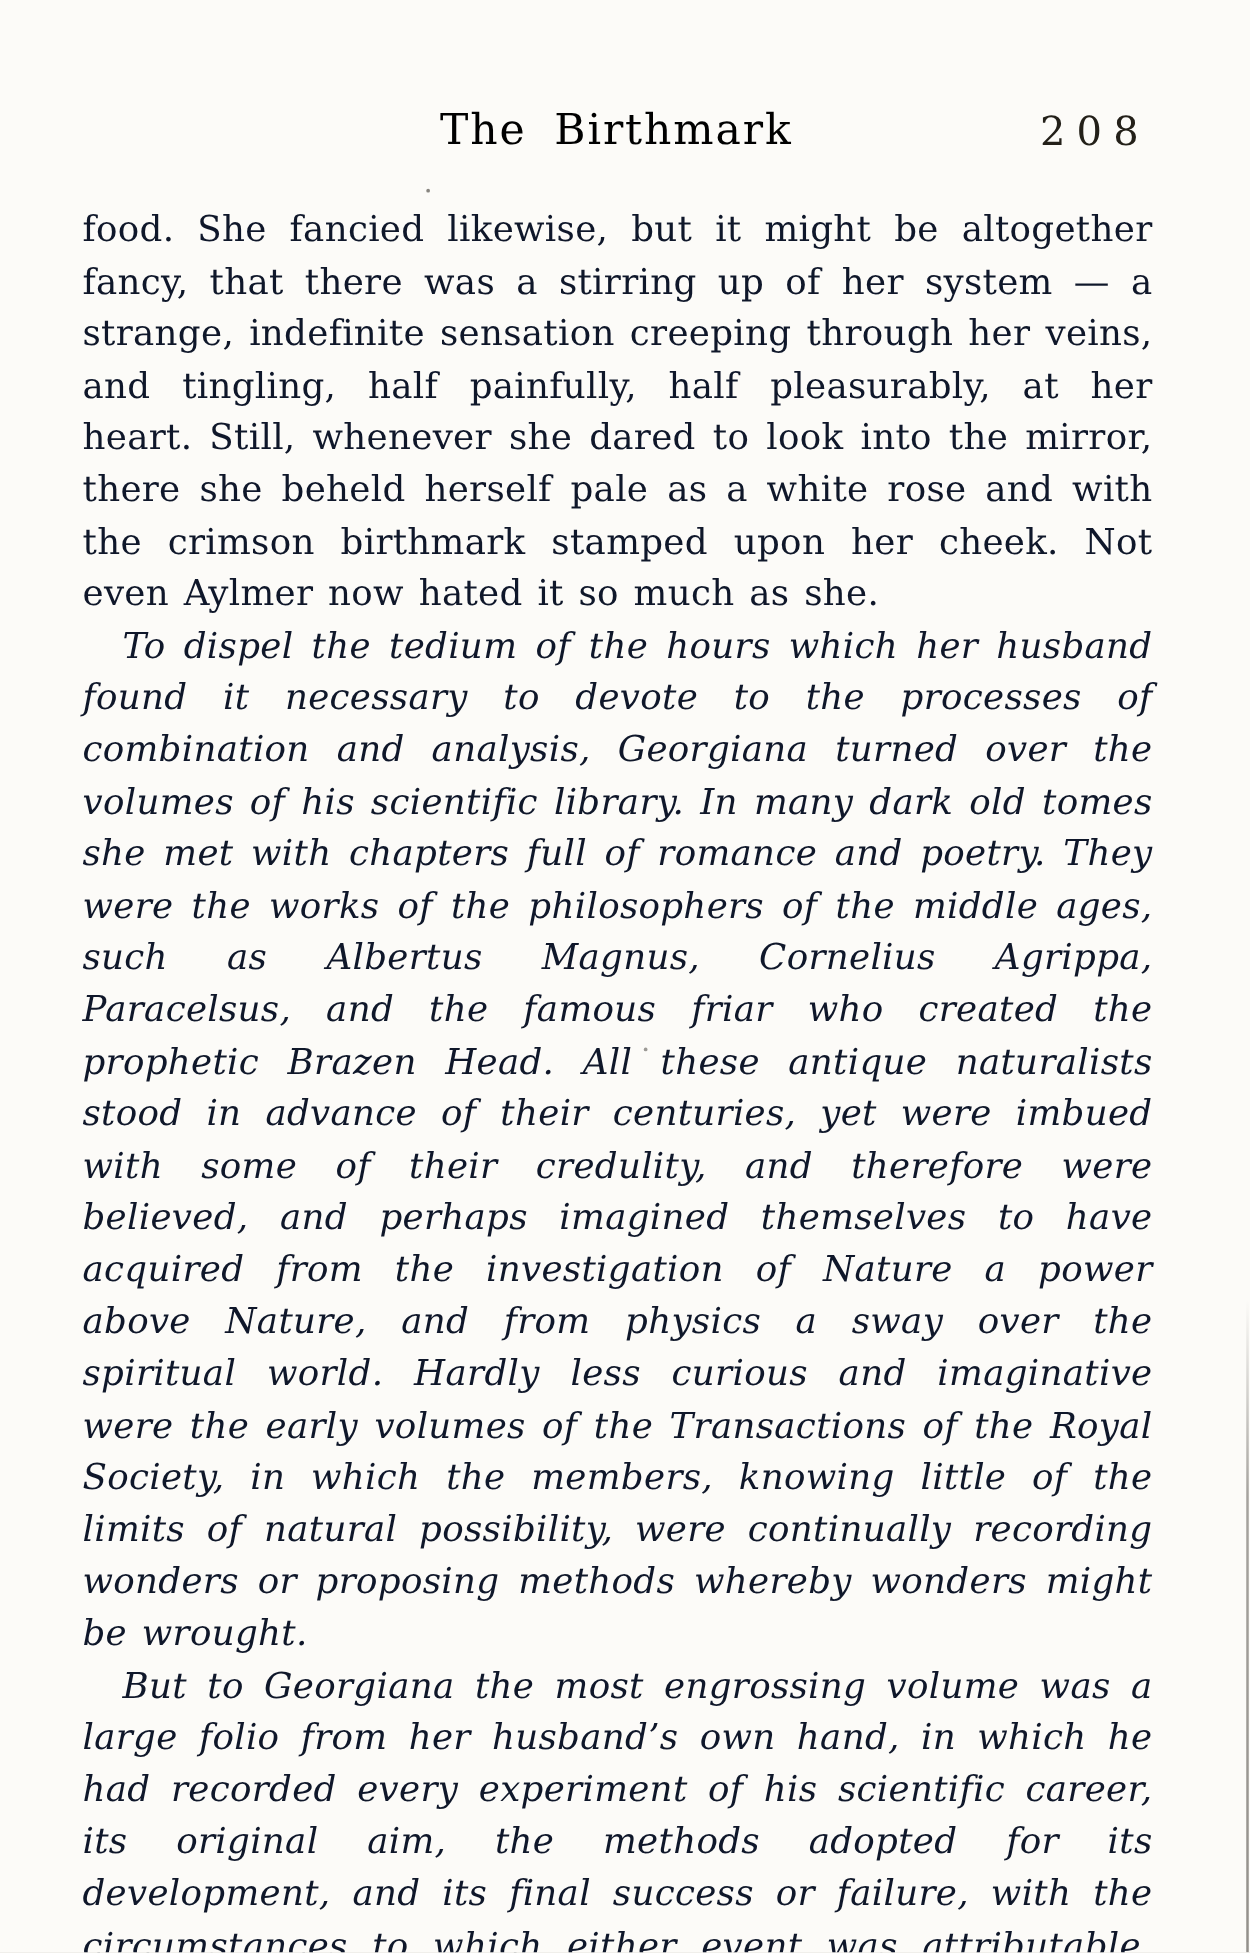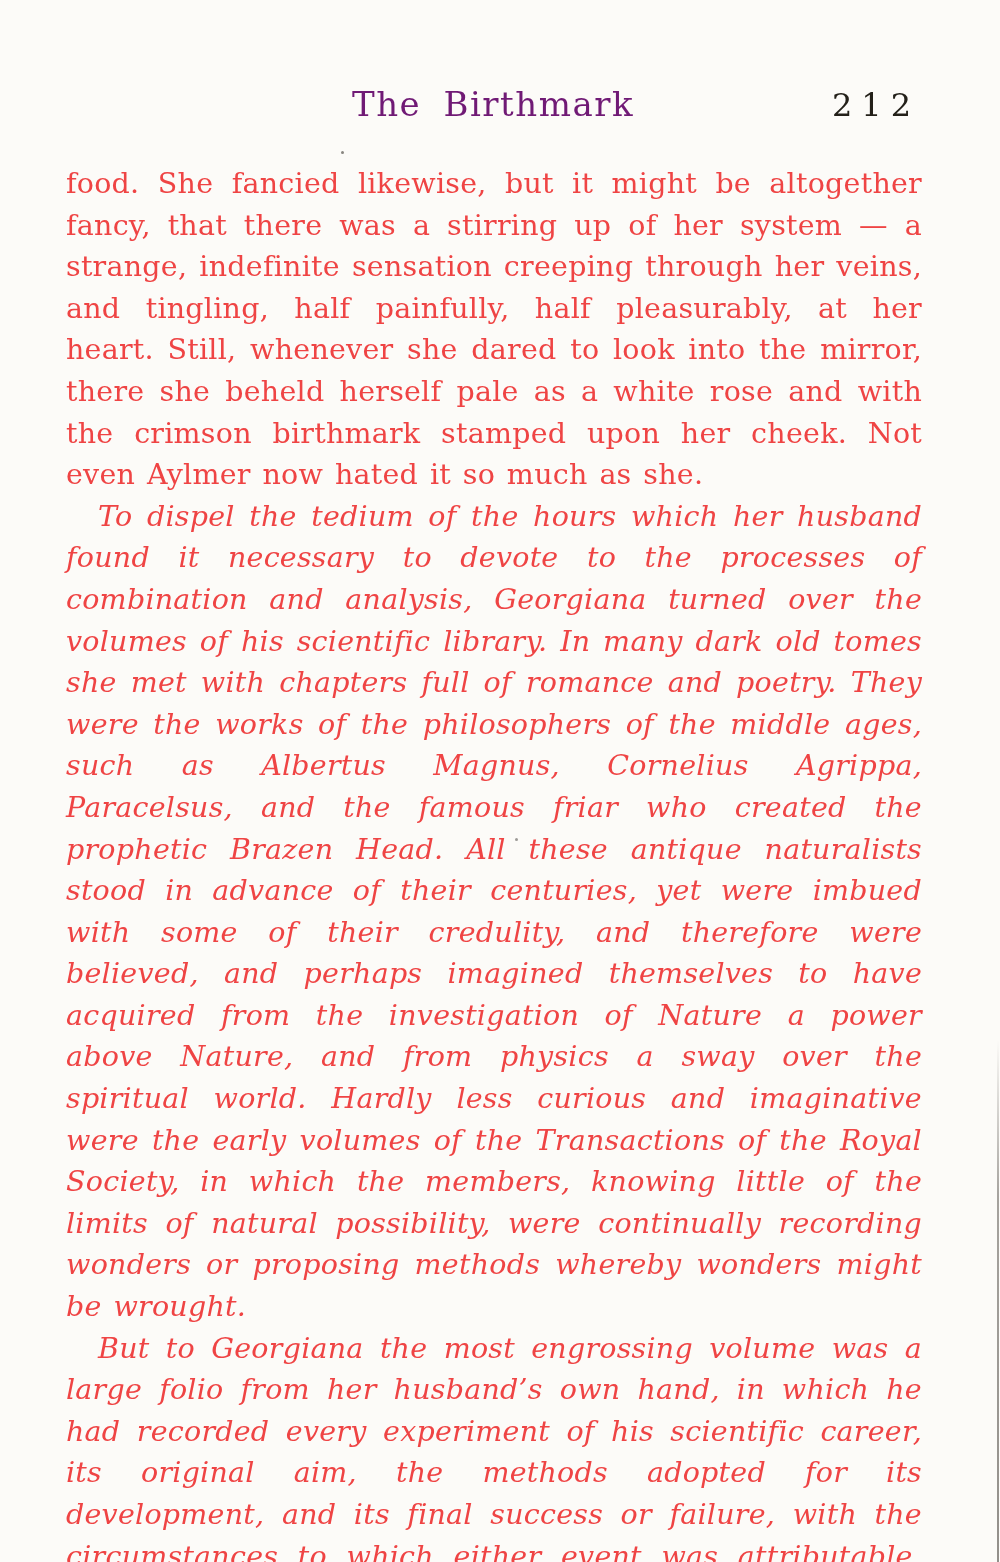--- a/index.html
+++ b/index.html
@@ -21,21 +21,21 @@
     left: 66px;
     right: 80px;
     height: 50px;
   }
   .title {
     display: block;
     text-align: center;
     font-size: 34px;
     letter-spacing: 1.5px;
     word-spacing: 10px;
-    color: #701a75;
+    color: #000000;
   }
   .pagenum {
     position: absolute;
     top: 2px;
     right: 0;
     font-size: 32px;
     letter-spacing: 9px;
     color: #232019;
   }
   
@@ -46,21 +46,21 @@
     width: 856px;
   }
   .para {
     margin: 0;
     font-size: 28.5px;
     line-height: 41.6px;
     text-align: justify;
     text-justify: inter-word;
     letter-spacing: 0.25px;
     word-spacing: 2.5px;
-    color: #ef4444;
+    color: #0f172a;
   }
   .para.indent { text-indent: 32px; font-style: italic; }
   .para.no-indent { text-indent: 0; }
   
   .scan-edge {
     position: absolute;
     right: 1px;
     top: 1040px;
     bottom: 0;
     width: 2px;
@@ -85,21 +85,21 @@
     background: rgba(40,36,30,0.45);
   }
 </style>
 </head>
 <body>
 
 <div class="page">
 
   <div class="header">
     <span class="title">The Birthmark</span>
-    <span class="pagenum">212</span>
+    <span class="pagenum">208</span>
   </div>
 
   <div class="body">
     <p class="para no-indent">food. She fancied likewise, but it might be altogether fancy, that there was a stirring up of her system — a strange, indefinite sensation creeping through her veins, and tingling, half painfully, half pleasurably, at her heart. Still, whenever she dared to look into the mirror, there she beheld herself pale as a white rose and with the crimson birthmark stamped upon her cheek. Not even Aylmer now hated it so much as she.</p>
     <p class="para indent">To dispel the tedium of the hours which her husband found it necessary to devote to the processes of combination and analysis, Georgiana turned over the volumes of his scientific library. In many dark old tomes she met with chapters full of romance and poetry. They were the works of the philosophers of the middle ages, such as Albertus Magnus, Cornelius Agrippa, Paracelsus, and the famous friar who created the prophetic Brazen Head. All these antique naturalists stood in advance of their centuries, yet were imbued with some of their credulity, and therefore were believed, and perhaps imagined themselves to have acquired from the investigation of Nature a power above Nature, and from physics a sway over the spiritual world. Hardly less curious and imaginative were the early volumes of the Transactions of the Royal Society, in which the members, knowing little of the limits of natural possibility, were continually recording wonders or proposing methods whereby wonders might be wrought.</p>
     <p class="para indent">But to Georgiana the most engrossing volume was a large folio from her husband’s own hand, in which he had recorded every experiment of his scientific career, its original aim, the methods adopted for its development, and its final success or failure, with the circumstances to which either event was attributable. The book, in truth, was both the history and emblem of his ardent, ambitious,</p>
   </div>
 
   <div class="scan-edge"></div>
   <div class="speck-1"></div>

